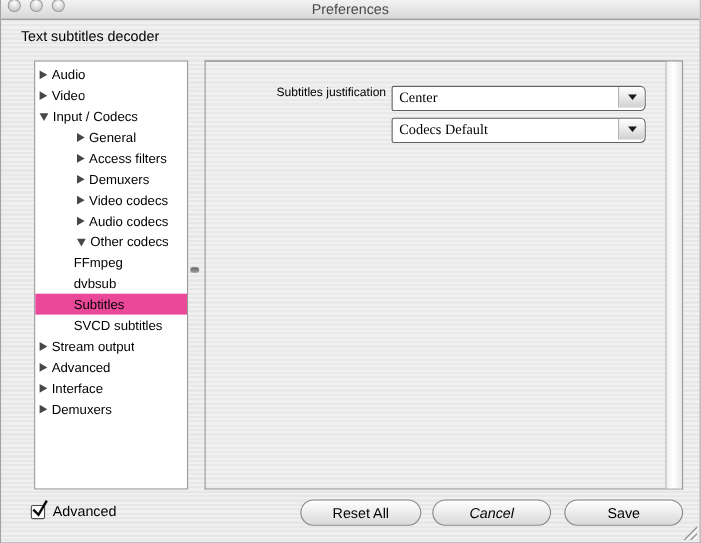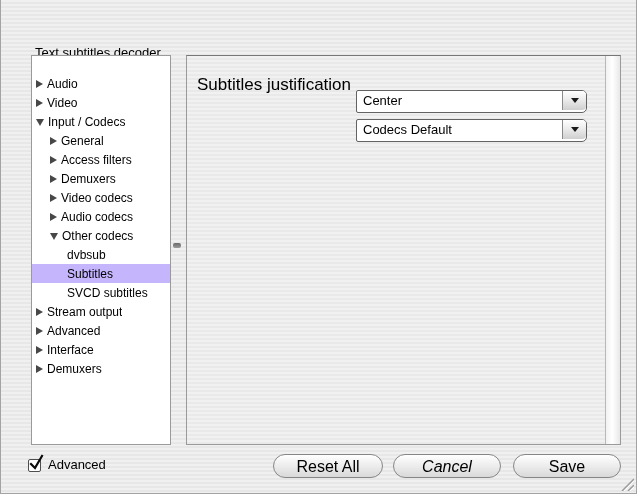--- a/index.html
+++ b/index.html
@@ -18,31 +18,31 @@
   }
   .title-text{
     position:absolute;top:0px;left:0;right:0;text-align:center;
     font-size:13px;color:#4a4a4a;line-height:17px;
   }
   .traffic{position:absolute;width:12px;height:12px;border-radius:50%;top:-1px;
     background:radial-gradient(circle at 50% 30%,#ffffff,#d9d9d9 55%,#b9b9b9);
     border:1px solid #9d9d9d;box-sizing:border-box;}
   .t1{left:6px}.t2{left:26px}.t3{left:46px}
   
-  .page-title{position:absolute;left:34px;top:25px;font-size:13px;color:#000;margin-top:20px;}
+  .page-title{position:absolute;left:18px;top:25px;font-size:13px;color:#000;}
   
   .tree-panel{
     position:absolute;left:30px;top:55px;width:140px;height:390px;box-sizing:border-box;
     background:#ffffff;border:1px solid #9a9a9a;
-    padding-top:18px;overflow:hidden;
+    padding-top:2px;overflow:hidden;
   }
   .tree-row{height:19px;display:flex;align-items:center;font-size:12px;color:#000;white-space:nowrap;}
-  .tree-row.selected{background:#c4b5fd;}
+  .tree-row.selected{background:#ec4899;}
   .tree-row.level-1{padding-left:4px;}
-  .tree-row.level-2{padding-left:18px;}
+  .tree-row.level-2{padding-left:18px;margin-left:20px;}
   .tree-row.level-3{padding-left:35px;}
   .tri{display:inline-block;width:0;height:0;margin-right:4px;flex:none;}
   .tri-right{border-top:4px solid transparent;border-bottom:4px solid transparent;border-left:7px solid #474747;}
   .tri-down{border-left:4px solid transparent;border-right:4px solid transparent;border-top:7px solid #474747;margin-top:2px;}
   .tree-label{overflow:hidden;}
   
   .splitter-grip{position:absolute;left:172px;top:243px;width:8px;height:5px;
     background:linear-gradient(#6a6a6a,#9b9b9b);border-radius:2px;}
   
   .right-panel{
@@ -50,55 +50,61 @@
     background:repeating-linear-gradient(to bottom,#f1f1f1 0px,#f1f1f1 2px,#e9e9e9 2px,#e9e9e9 4px);
     border:1px solid #9a9a9a;border-top-color:#777777;
   }
   .vscrollbar{
     position:absolute;top:0;right:0;bottom:0;width:15px;
     background:linear-gradient(to right,#f2f2f2,#ffffff 45%,#e8e8e8);
     border-left:1px solid #b8b8b8;box-sizing:border-box;
   }
   .form-row{position:absolute;left:0;height:21px;width:100%;}
   .field-label{position:absolute;left:0;top:0;width:164px;text-align:right;
-    font-size:17px;color:#000;line-height:21px;}
+    font-size:11px;color:#000;line-height:21px;}
   .combo{
-    position:absolute;left:169px;top:16px;width:231px;height:23px;box-sizing:border-box;
-    background:#ffffff;border:1px solid #636363;border-radius:2px 5px 5px 2px;
+    position:absolute;left:169px;top:4px;width:231px;height:23px;box-sizing:border-box;
+    background:#ffffff;border:1px solid #636363;border-radius:2px 5px 5px 2px;font-family:Liberation Serif, serif;
   }
   .combo-value{position:absolute;left:6px;top:0;right:26px;font-size:13px;color:#000;line-height:19px;overflow:hidden;}
   .combo-btn{
     position:absolute;top:0;right:0;width:23px;height:19px;
     background:linear-gradient(#ffffff,#ececec 45%,#cfcfcf);
     border-left:1px solid #8a8a8a;border-radius:0 4px 4px 0;
     display:flex;align-items:center;justify-content:center;
   }
   .combo-tri{width:0;height:0;border-left:4px solid transparent;border-right:4px solid transparent;border-top:5px solid #1a1a1a;}
   
   .advanced-wrap{position:absolute;left:27px;top:452px;height:22px;display:flex;align-items:center;}
   .checkbox{position:relative;width:13px;height:13px;background:#fff;border:1px solid #4e4e4e;border-radius:2px;box-sizing:border-box;margin-top:4px;}
   .checkmark{position:absolute;left:-1px;top:-6px;width:17px;height:17px;}
   .advanced-label{font-size:13px;color:#000;margin-left:7px;margin-top:2px;}
   .pill-button{
     position:absolute;top:454px;height:24px;box-sizing:border-box;
     background:linear-gradient(#ffffff,#f0f0f0 40%,#d9d9d9);
     border:1px solid #868686;border-radius:12px;
-    font-size:16px;color:#000;text-align:center;line-height:22px;
+    font-size:13px;color:#000;text-align:center;line-height:22px;
     font-family:"Liberation Sans",sans-serif;
   }
   .btn-reset{left:272px;width:110px;}
   .btn-cancel{left:392px;width:108px;font-style:italic;}
   .btn-save{left:512px;width:108px;}
   .resize-grip{position:absolute;right:2px;bottom:2px;width:15px;height:15px;}
 </style>
 </head>
 <body>
 
 <div class="window">
 
+  <div class="titlebar">
+    <span class="traffic t1"></span>
+    <span class="traffic t2"></span>
+    <span class="traffic t3"></span>
+    <div class="title-text">Preferences</div>
+  </div>
 
   <div class="page-title">Text subtitles decoder</div>
 
   <div class="tree-panel">
       <div class="tree-row level-1">
         <span class="tri tri-right"></span>
         <span class="tree-label">Audio</span>
       </div>
       <div class="tree-row level-1">
         <span class="tri tri-right"></span>
@@ -124,20 +130,23 @@
         <span class="tri tri-right"></span>
         <span class="tree-label">Video codecs</span>
       </div>
       <div class="tree-row level-2">
         <span class="tri tri-right"></span>
         <span class="tree-label">Audio codecs</span>
       </div>
       <div class="tree-row level-2">
         <span class="tri tri-down"></span>
         <span class="tree-label">Other codecs</span>
+      </div>
+      <div class="tree-row level-3">
+        <span class="tree-label">FFmpeg</span>
       </div>
       <div class="tree-row level-3">
         <span class="tree-label">dvbsub</span>
       </div>
       <div class="tree-row level-3 selected">
         <span class="tree-label">Subtitles</span>
       </div>
       <div class="tree-row level-3">
         <span class="tree-label">SVCD subtitles</span>
       </div>

